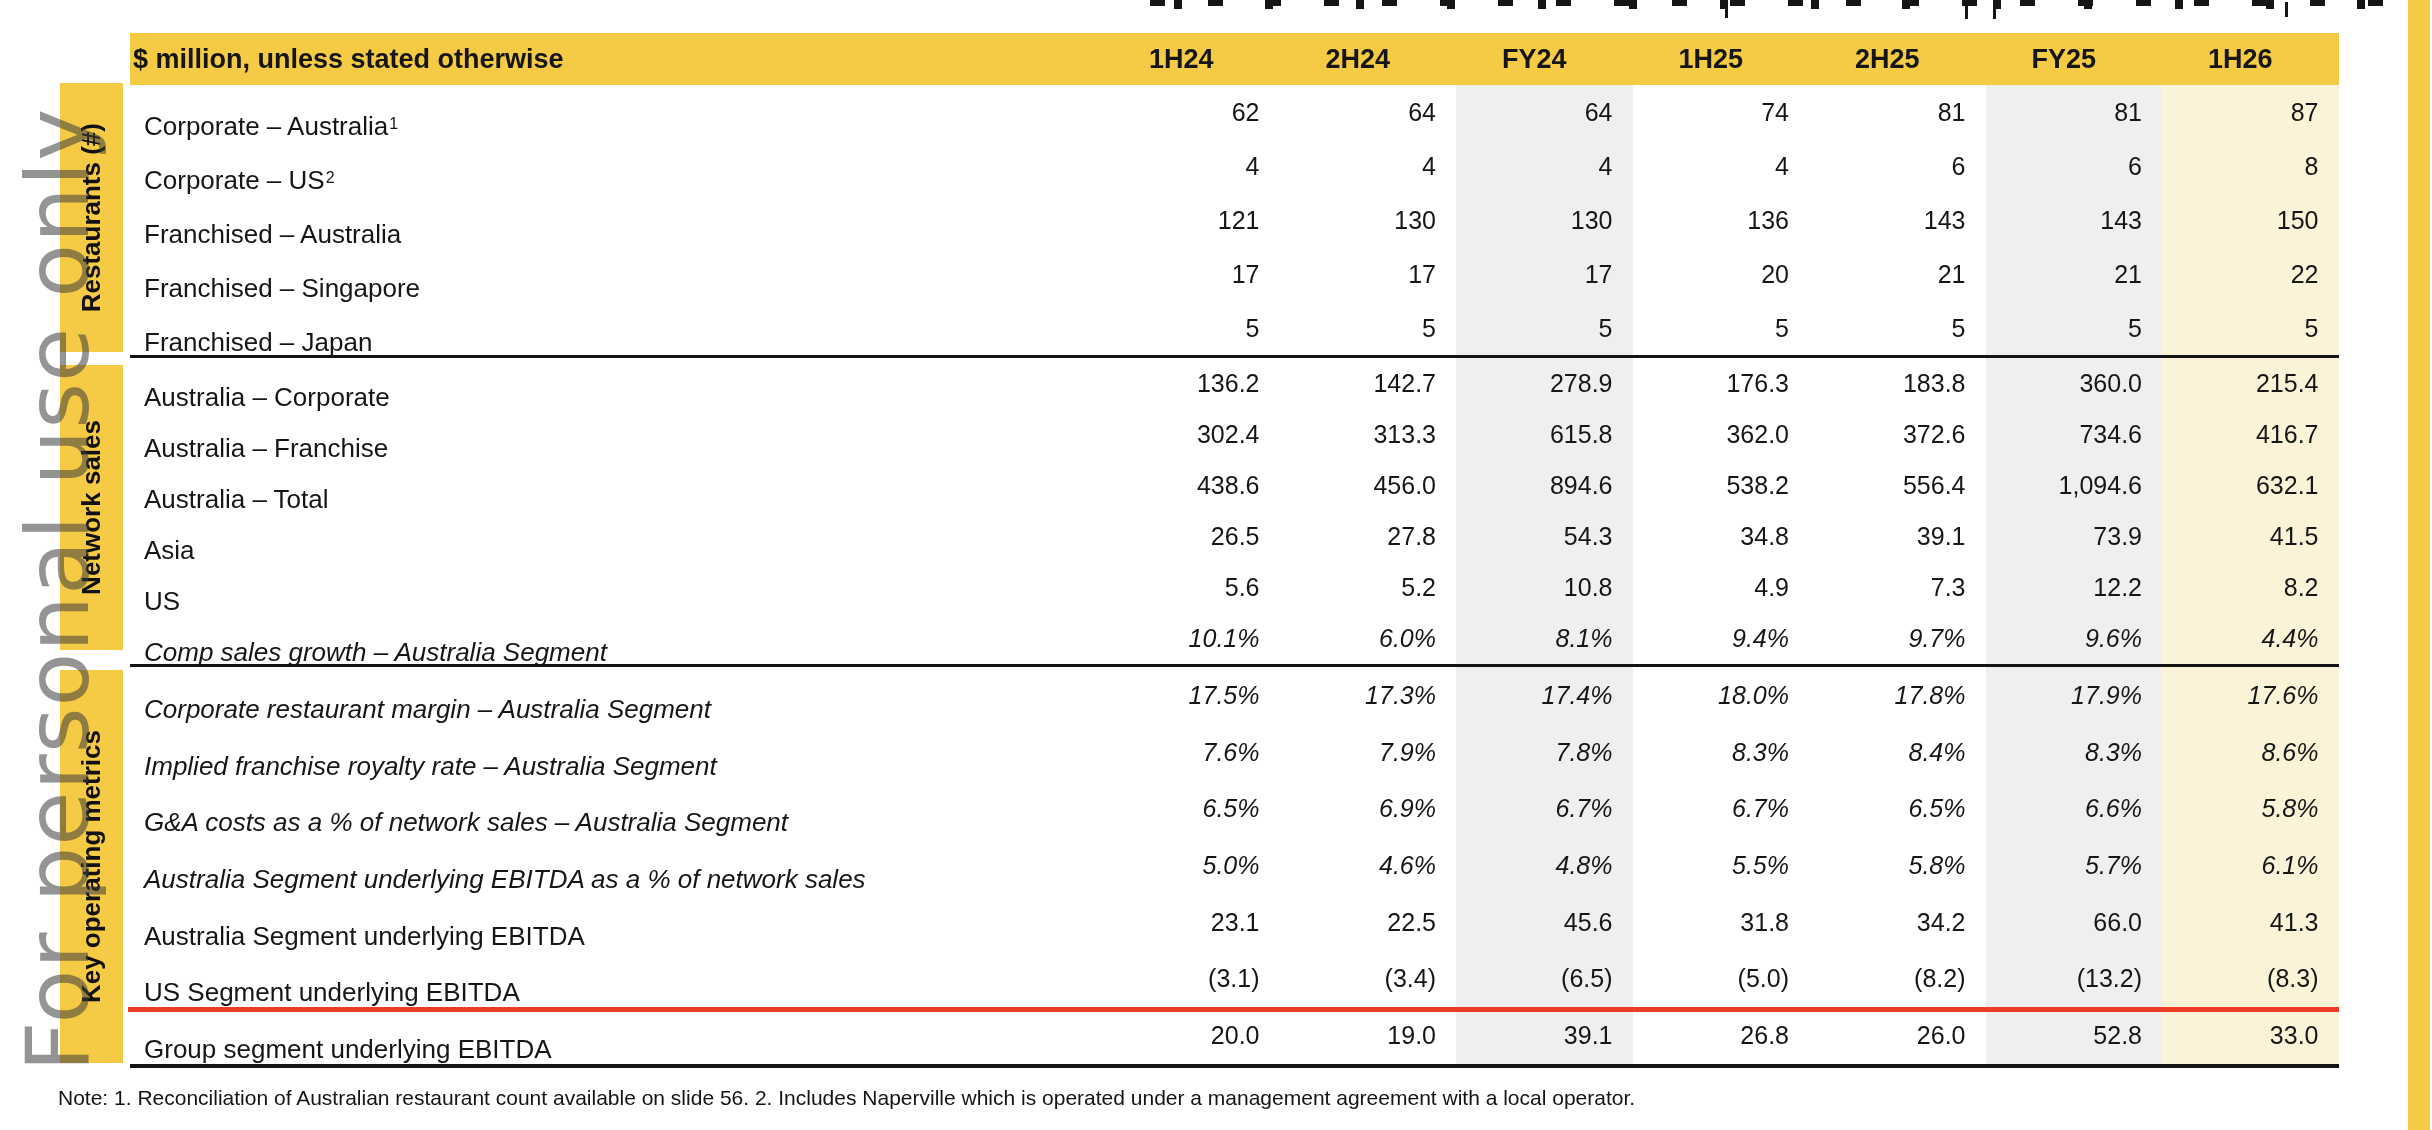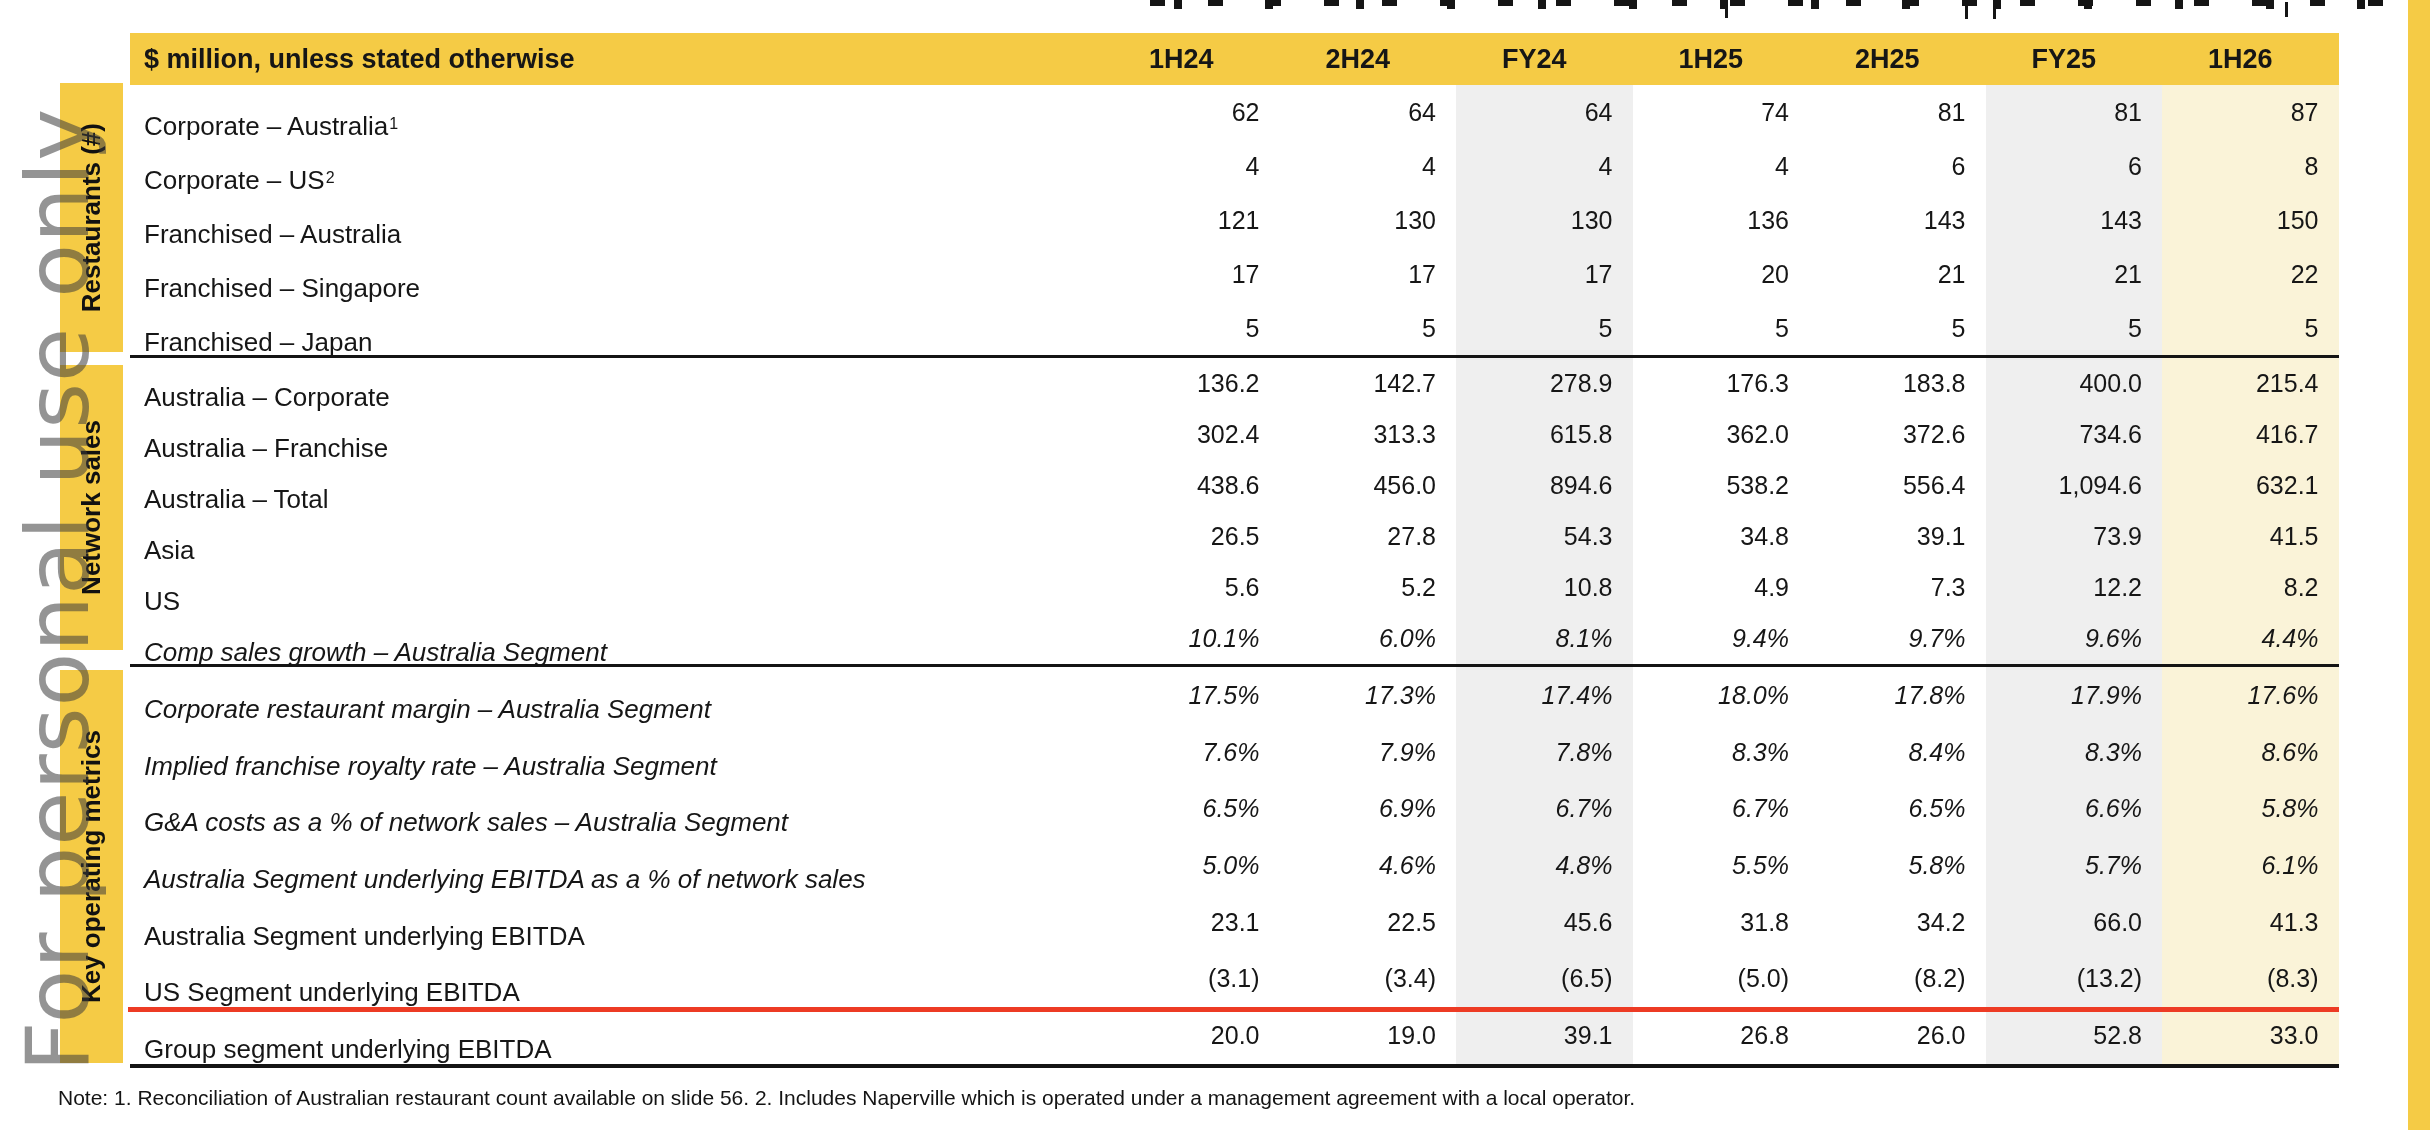--- a/index.html
+++ b/index.html
@@ -8,21 +8,21 @@
 
   
   .colbg{position:absolute;top:85px;height:979px;width:176.5px;z-index:10;}
   .colbg.gray1{left:1456px;background:#EFEFEF;}
   .colbg.gray2{left:1985.5px;background:#EFEFEF;}
   .colbg.cream{left:2162px;width:177px;background:#FAF3D8;}
 
   
   .hdr{position:absolute;left:130px;top:33px;width:2209px;height:52px;background:#F5CB45;
        display:flex;align-items:center;z-index:20;}
-  .hdr-label{width:973px;padding-left:14px;box-sizing:border-box;font-size:27px;font-weight:bold;}
+  .hdr-label{width:973px;padding-left:3px;box-sizing:border-box;font-size:27px;font-weight:bold;}
   .hcol{width:176.5px;box-sizing:border-box;text-align:center;padding-right:20px;
         font-size:27px;font-weight:bold;}
 
   
   .sect{position:absolute;left:130px;width:2209px;display:grid;
         grid-template-columns:973px repeat(7,176.5px);z-index:20;}
   .s1{top:85px;grid-auto-rows:54px;}
   .s2{top:358px;grid-auto-rows:51px;}
   .s3{top:667px;grid-auto-rows:56.7px;}
   .cell{display:flex;align-items:center;font-size:26px;}
@@ -134,21 +134,21 @@
       <div class="cell num">5</div>
       <div class="cell num">5</div>
     </div>
   <div class="sect s2">
       <div class="cell lbl">Australia – Corporate</div>
       <div class="cell num">136.2</div>
       <div class="cell num">142.7</div>
       <div class="cell num">278.9</div>
       <div class="cell num">176.3</div>
       <div class="cell num">183.8</div>
-      <div class="cell num">400.0</div>
+      <div class="cell num">360.0</div>
       <div class="cell num">215.4</div>
       <div class="cell lbl">Australia – Franchise</div>
       <div class="cell num">302.4</div>
       <div class="cell num">313.3</div>
       <div class="cell num">615.8</div>
       <div class="cell num">362.0</div>
       <div class="cell num">372.6</div>
       <div class="cell num">734.6</div>
       <div class="cell num">416.7</div>
       <div class="cell lbl">Australia – Total</div>

